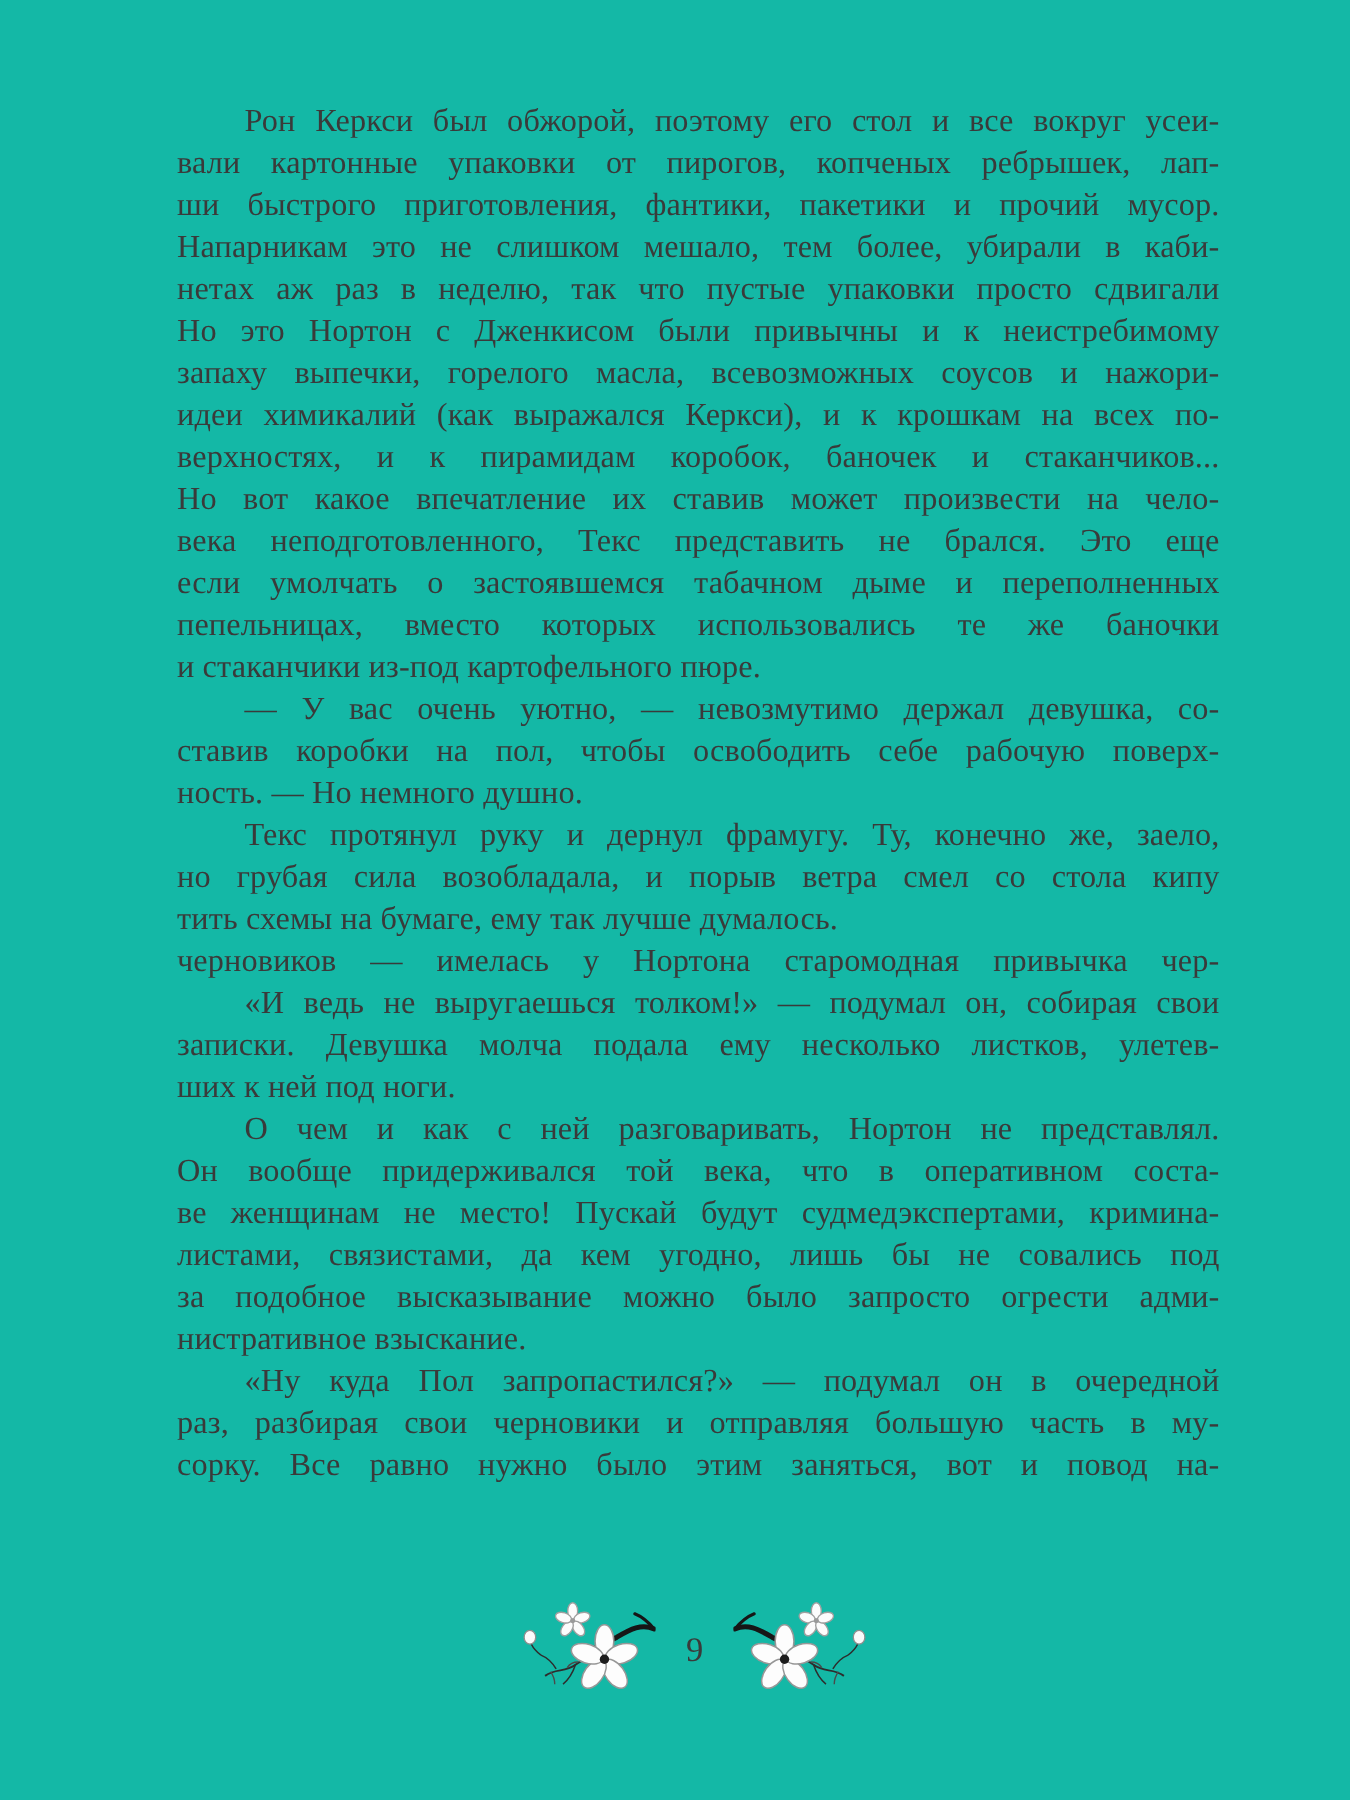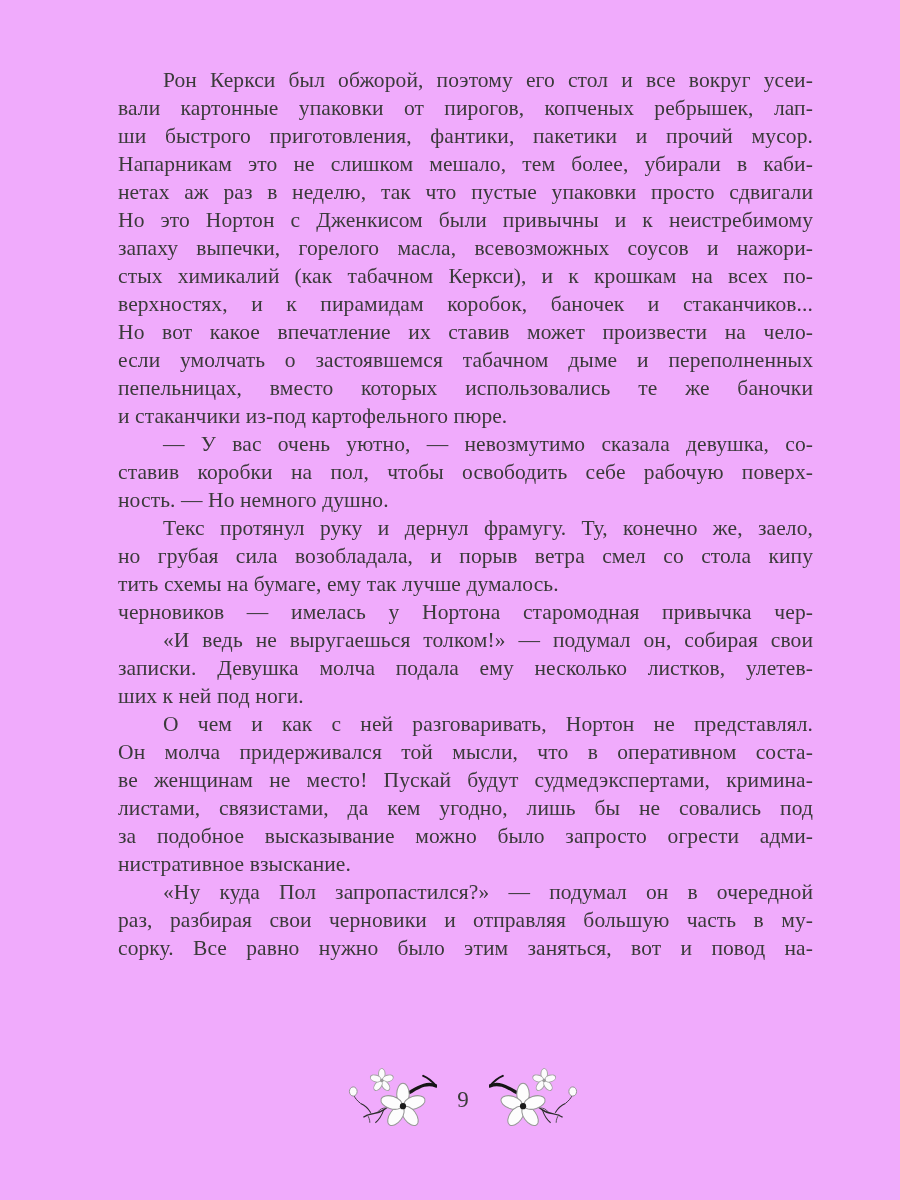--- a/index.html
+++ b/index.html
@@ -5,21 +5,21 @@
   html, body { margin: 0; padding: 0; }
   body {
     width: 900px; height: 1200px;
     background: #ffffff;
     font-family: "Liberation Serif", serif;
     position: relative;
     overflow: hidden;
   }
   .page {
     position: absolute; inset: 0;
-    background: #f0abfc;
+    background: #14b8a6;
   }
   .text-block {
     position: absolute;
     left: 118px; top: 66px;
     width: 695px;
     color: #3a3a3a;
     font-size: 21.5px;
     line-height: 28px;
     letter-spacing: 0.1px;
   }
@@ -62,46 +62,47 @@
 
   <div class="text-block" id="text-block">
       <div class="para">
         <div class="line first">Рон Керкси был обжорой, поэтому его стол и все вокруг усеи-</div>
         <div class="line">вали картонные упаковки от пирогов, копченых ребрышек, лап-</div>
         <div class="line">ши быстрого приготовления, фантики, пакетики и прочий мусор.</div>
         <div class="line">Напарникам это не слишком мешало, тем более, убирали в каби-</div>
         <div class="line">нетах аж раз в неделю, так что пустые упаковки просто сдвигали</div>
         <div class="line">Но это Нортон с Дженкисом были привычны и к неистребимому</div>
         <div class="line">запаху выпечки, горелого масла, всевозможных соусов и нажори-</div>
-        <div class="line">стых химикалий (как табачном Керкси), и к крошкам на всех по-</div>
+        <div class="line">идеи химикалий (как выражался Керкси), и к крошкам на всех по-</div>
         <div class="line">верхностях, и к пирамидам коробок, баночек и стаканчиков...</div>
         <div class="line">Но вот какое впечатление их ставив может произвести на чело-</div>
+        <div class="line">века неподготовленного, Текс представить не брался. Это еще</div>
         <div class="line">если умолчать о застоявшемся табачном дыме и переполненных</div>
         <div class="line">пепельницах, вместо которых использовались те же баночки</div>
         <div class="line last">и стаканчики из-под картофельного пюре.</div>
       </div>
       <div class="para">
-        <div class="line first">— У вас очень уютно, — невозмутимо сказала девушка, со-</div>
+        <div class="line first">— У вас очень уютно, — невозмутимо держал девушка, со-</div>
         <div class="line">ставив коробки на пол, чтобы освободить себе рабочую поверх-</div>
         <div class="line last">ность. — Но немного душно.</div>
       </div>
       <div class="para">
         <div class="line first">Текс протянул руку и дернул фрамугу. Ту, конечно же, заело,</div>
         <div class="line">но грубая сила возобладала, и порыв ветра смел со стола кипу</div>
         <div class="line last">тить схемы на бумаге, ему так лучше думалось.</div>
         <div class="line">черновиков — имелась у Нортона старомодная привычка чер-</div>
       </div>
       <div class="para">
         <div class="line first">«И ведь не выругаешься толком!» — подумал он, собирая свои</div>
         <div class="line">записки. Девушка молча подала ему несколько листков, улетев-</div>
         <div class="line last">ших к ней под ноги.</div>
       </div>
       <div class="para">
         <div class="line first">О чем и как с ней разговаривать, Нортон не представлял.</div>
-        <div class="line">Он молча придерживался той мысли, что в оперативном соста-</div>
+        <div class="line">Он вообще придерживался той века, что в оперативном соста-</div>
         <div class="line">ве женщинам не место! Пускай будут судмедэкспертами, кримина-</div>
         <div class="line">листами, связистами, да кем угодно, лишь бы не совались под</div>
         <div class="line">за подобное высказывание можно было запросто огрести адми-</div>
         <div class="line last">нистративное взыскание.</div>
       </div>
       <div class="para">
         <div class="line first">«Ну куда Пол запропастился?» — подумал он в очередной</div>
         <div class="line">раз, разбирая свои черновики и отправляя большую часть в му-</div>
         <div class="line">сорку. Все равно нужно было этим заняться, вот и повод на-</div>
       </div>

